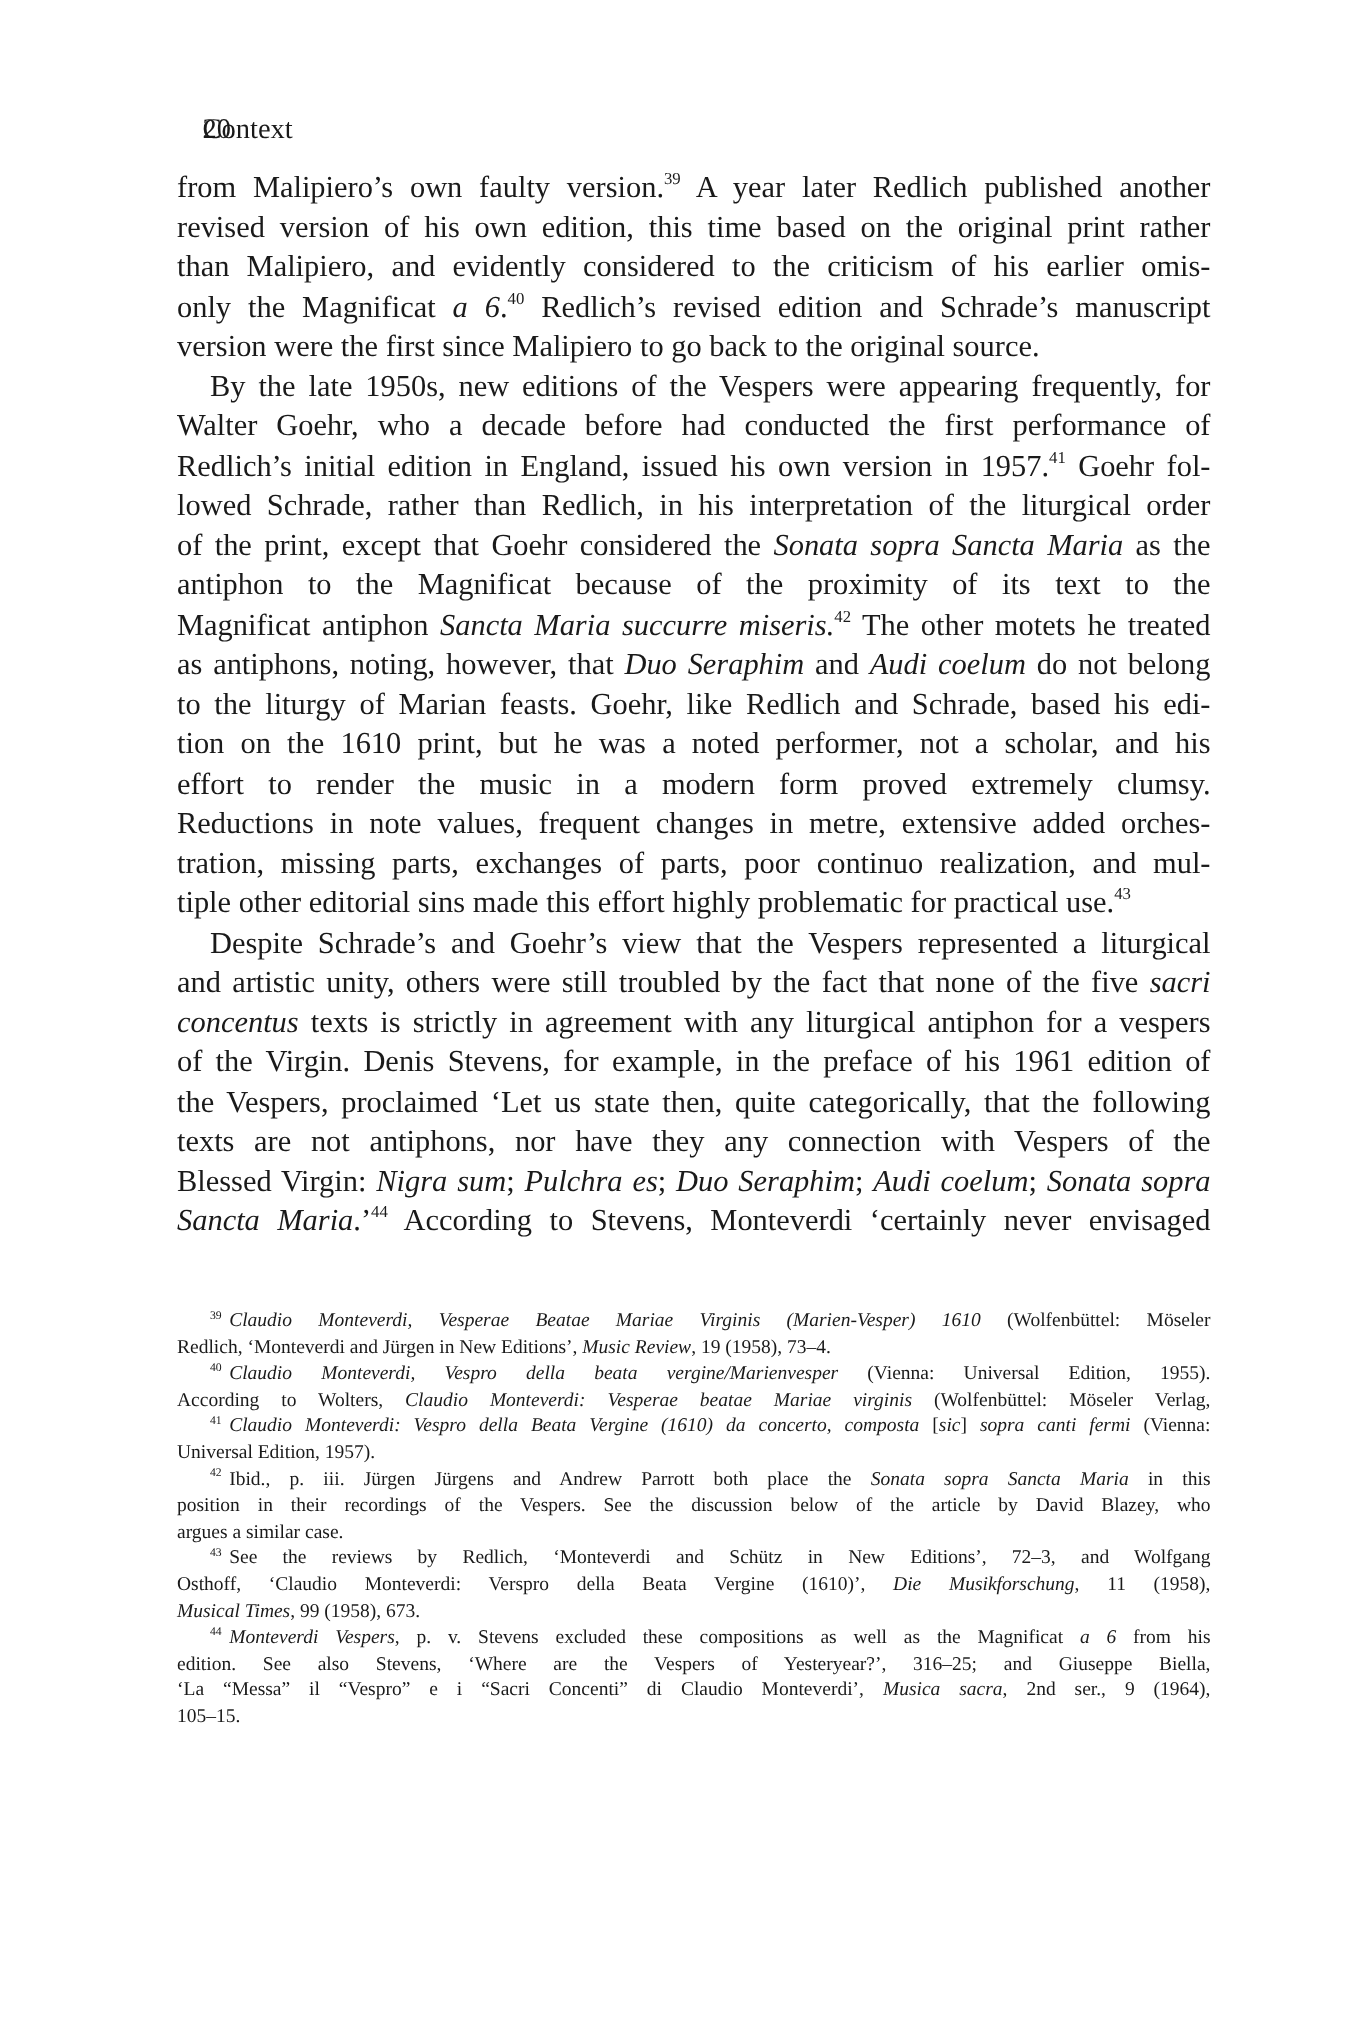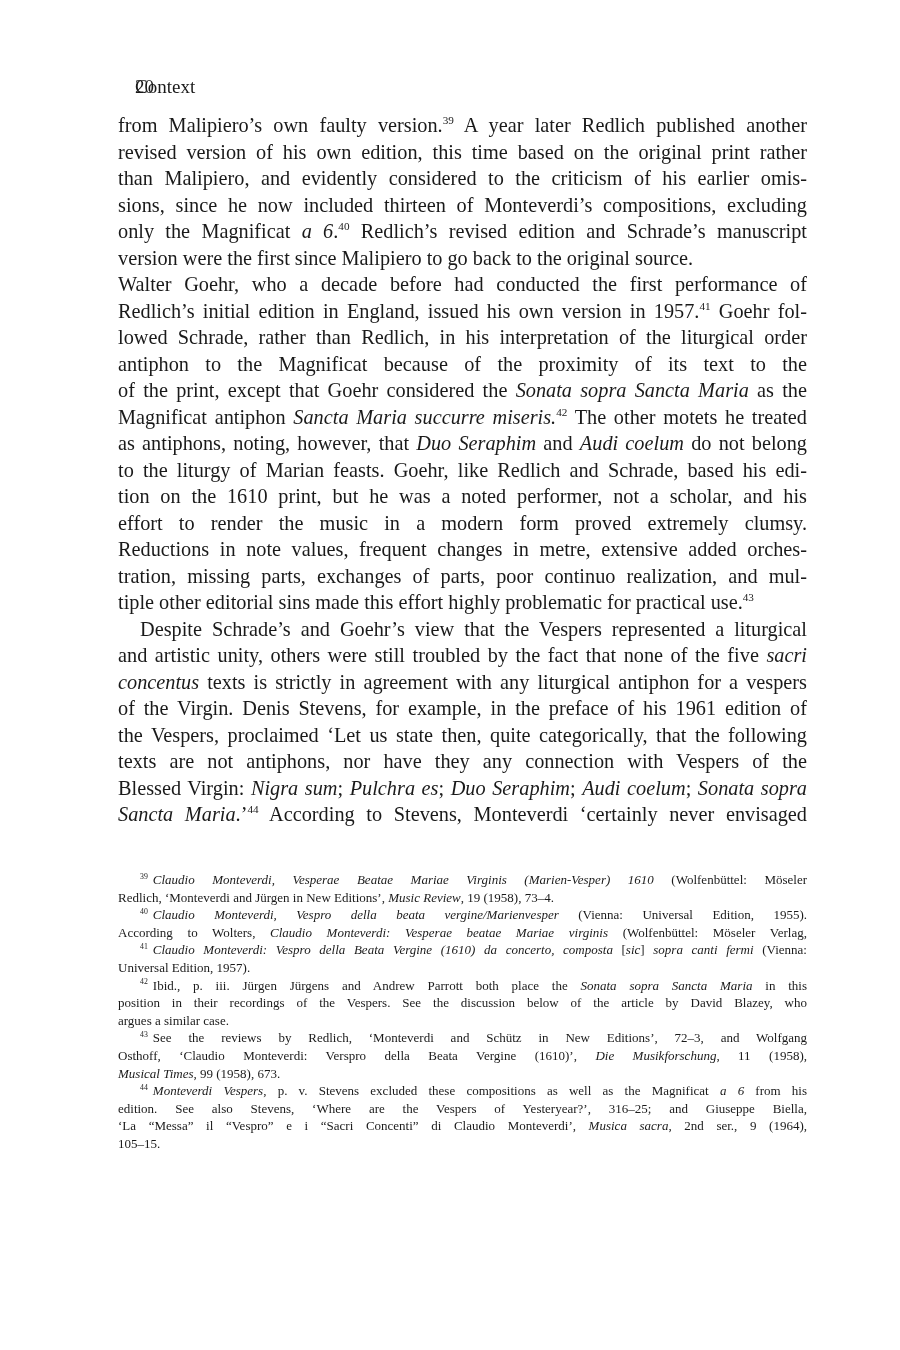--- a/index.html
+++ b/index.html
@@ -108,44 +108,44 @@
         <div class="line">
           <span class="wrap"><span>from Malipiero’s own faulty version.</span><span class="sup">39</span><span> A year later Redlich published another</span></span>
         </div>
         <div class="line">
           <span class="wrap"><span>revised version of his own edition, this time based on the original print rather</span></span>
         </div>
         <div class="line">
           <span class="wrap"><span>than Malipiero, and evidently considered to the criticism of his earlier omis-</span></span>
         </div>
         <div class="line">
-          <span class="wrap"><span>sions, since he now included thirteen of Monteverdi’s compositions, excluding</span></span>
-        </div>
-        <div class="line">
           <span class="wrap"><span>only the Magnificat </span><span class="it">a 6</span><span>.</span><span class="sup">40</span><span> Redlich’s revised edition and Schrade’s manuscript</span></span>
         </div>
         <div class="line last">
           <span class="wrap"><span>version were the first since Malipiero to go back to the original source.</span></span>
         </div>
       </div>
       <div>
+        <div class="line indent">
+          <span class="wrap"><span>By the late 1950s, new editions of the Vespers were appearing frequently, for</span></span>
+        </div>
         <div class="line">
           <span class="wrap"><span>Walter Goehr, who a decade before had conducted the first performance of</span></span>
         </div>
         <div class="line">
           <span class="wrap"><span>Redlich’s initial edition in England, issued his own version in 1957.</span><span class="sup">41</span><span> Goehr fol-</span></span>
         </div>
         <div class="line">
           <span class="wrap"><span>lowed Schrade, rather than Redlich, in his interpretation of the liturgical order</span></span>
         </div>
         <div class="line">
+          <span class="wrap"><span>of the print, except that Goehr considered the </span><span class="it">Sonata sopra Sancta Maria</span><span> as the</span></span>
+        </div>
+        <div class="line">
           <span class="wrap"><span>antiphon to the Magnificat because of the proximity of its text to the</span></span>
-        </div>
-        <div class="line">
-          <span class="wrap"><span>of the print, except that Goehr considered the </span><span class="it">Sonata sopra Sancta Maria</span><span> as the</span></span>
         </div>
         <div class="line">
           <span class="wrap"><span>Magnificat antiphon </span><span class="it">Sancta Maria succurre miseris.</span><span class="sup">42</span><span> The other motets he treated</span></span>
         </div>
         <div class="line">
           <span class="wrap"><span>as antiphons, noting, however, that </span><span class="it">Duo Seraphim</span><span> and </span><span class="it">Audi coelum</span><span> do not belong</span></span>
         </div>
         <div class="line">
           <span class="wrap"><span>to the liturgy of Marian feasts. Goehr, like Redlich and Schrade, based his edi-</span></span>
         </div>

